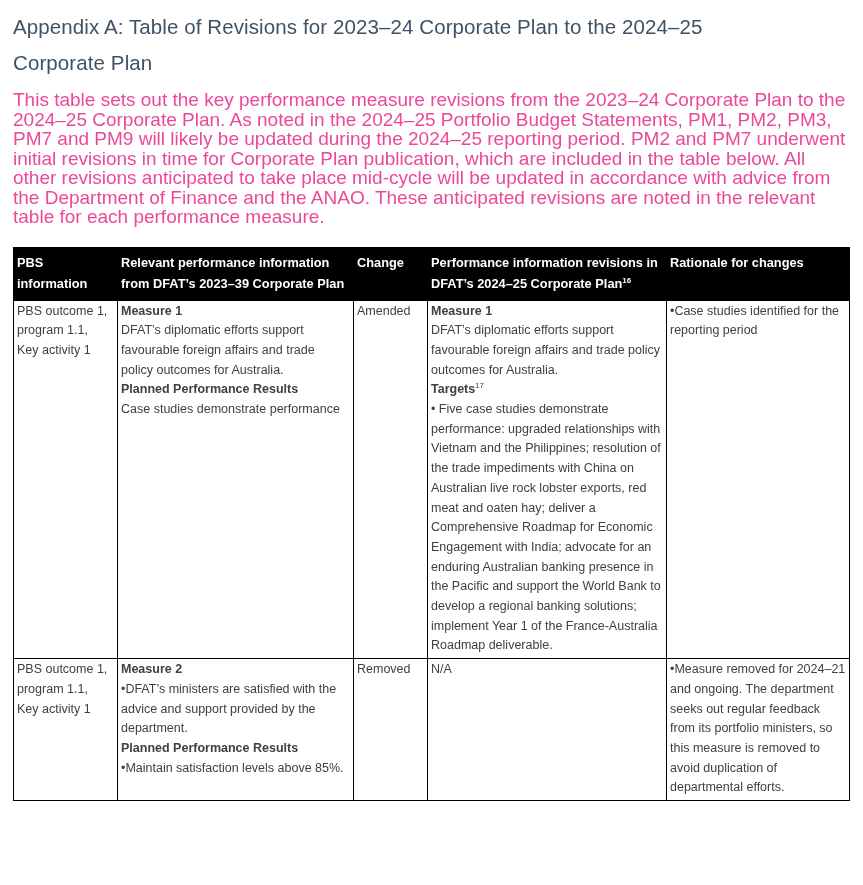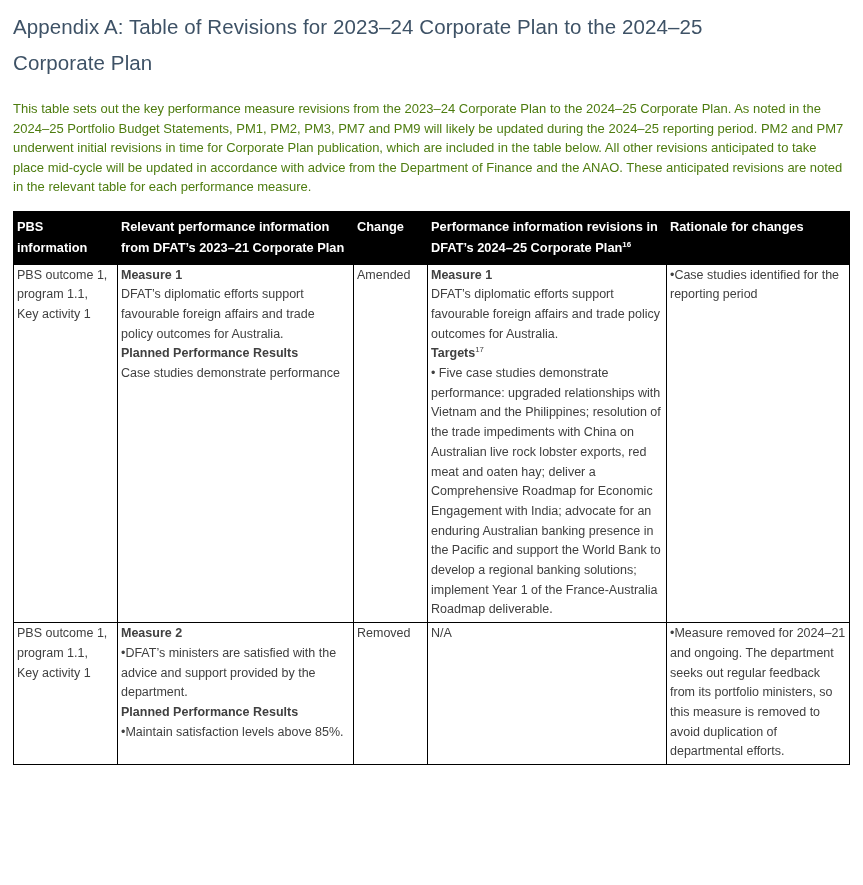--- a/index.html
+++ b/index.html
@@ -16,28 +16,28 @@
   }
   .doc-title {
     color: #3e5266;
     font-size: 20.5px;
     font-weight: 400;
     line-height: 36px;
     white-space: pre-line;
     letter-spacing: 0.1px;
   }
   .intro {
-    margin-top: 18px;
-    color: #4d7c0f;
-    font-size: 13px;
+    margin-top: 9px;
+    color: #ec4899;
+    font-size: 19px;
     line-height: 19.5px;
     width: 838px;
   }
   table.rev-table {
-    margin-top: 14px;
+    margin-top: 20px;
     border-collapse: collapse;
     table-layout: fixed;
     width: 836px;
   }
   table.rev-table col.c1 { width: 104px; }
   table.rev-table col.c2 { width: 236px; }
   table.rev-table col.c3 { width: 74px;  }
   table.rev-table col.c4 { width: 239px; }
   table.rev-table col.c5 { width: 183px; }
   table.rev-table th, table.rev-table td {
@@ -83,21 +83,21 @@
     <colgroup>
       <col class="c1">
         <col class="c2">
         <col class="c3">
         <col class="c4">
         <col class="c5">
     </colgroup>
     <thead>
       <tr>
         <th>PBS information</th>
-        <th>Relevant performance information from DFAT’s 2023–21 Corporate Plan</th>
+        <th>Relevant performance information from DFAT’s 2023–39 Corporate Plan</th>
         <th>Change</th>
         <th><span>Performance information revisions in DFAT’s 2024–25 Corporate Plan</span><sup>16</sup></th>
         <th>Rationale for changes</th>
       </tr>
     </thead>
     <tbody>
       <tr>
         <td class="cell-pbs pre">PBS outcome 1, program 1.1,
 Key activity 1</td>
         <td>

